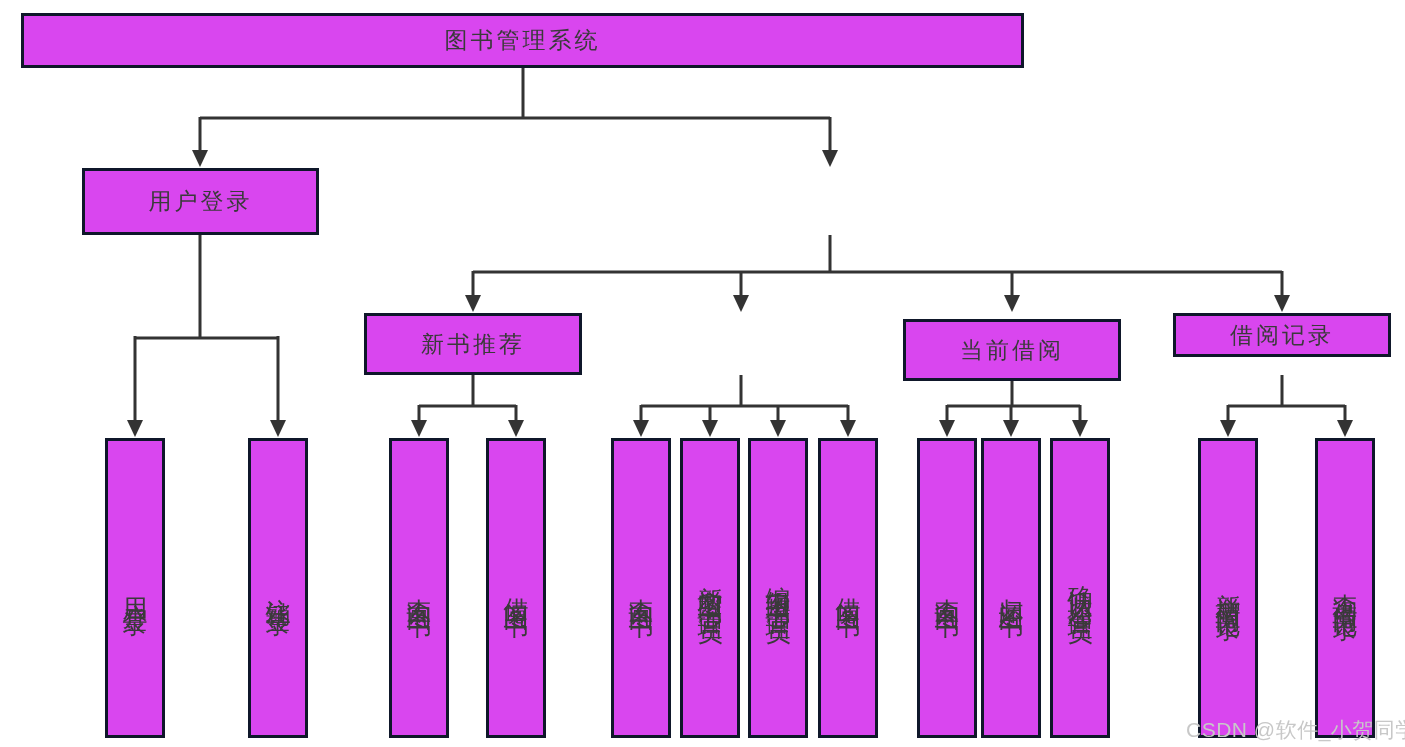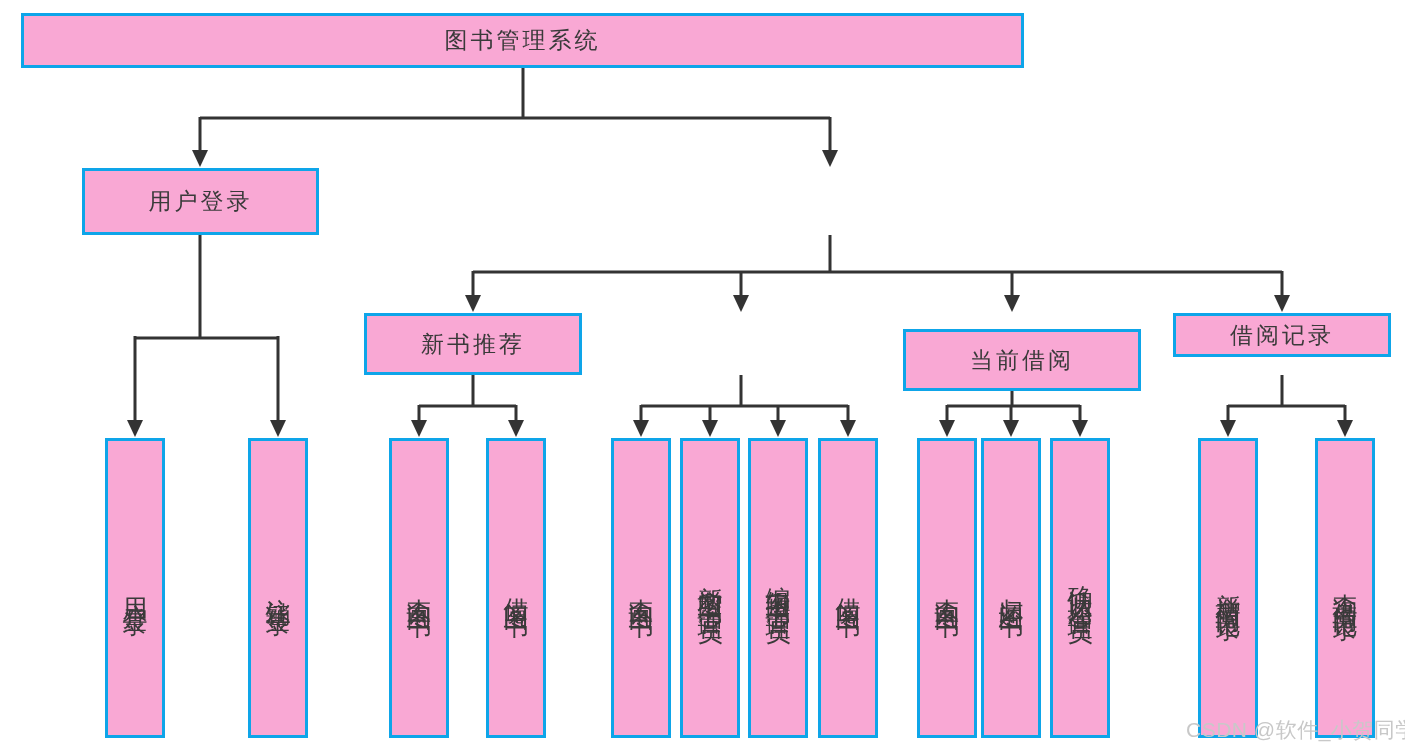--- a/index.html
+++ b/index.html
@@ -11,22 +11,22 @@
     overflow: hidden;
     font-family: "Liberation Sans", sans-serif;
   }
   .stage svg.connectors {
     position: absolute;
     left: 0; top: 0;
     width: 1405px; height: 747px;
   }
   .node {
     position: absolute;
-    background: #f9a8d4;
-    border: 3px solid #0ea5e9;
+    background: #d946ef;
+    border: 3px solid #0f172a;
     box-sizing: border-box;
     display: flex;
     align-items: center;
     justify-content: center;
     color: #3a3a3a;
   }
   .h-node {
     font-size: 23px;
     letter-spacing: 3px;
     white-space: nowrap;
@@ -83,21 +83,21 @@
       <polygon points="1220,420 1236,420 1228,437"></polygon>
       <polygon points="1337,420 1353,420 1345,437"></polygon>
     </g>
   </svg>
 
   <div class="node h-node" style="left:21px; top:13px; width:1003px; height:55px;">图书管理系统</div>
 
   <div class="node h-node" style="left:82px; top:168px; width:237px; height:67px;">用户登录</div>
 
   <div class="node h-node" style="left:364px; top:313px; width:218px; height:62px;">新书推荐</div>
-  <div class="node h-node" style="left:903px; top:329px; width:238px; height:62px;text-align:center;">当前借阅</div>
+  <div class="node h-node" style="left:903px; top:319px; width:218px; height:62px;text-align:center;">当前借阅</div>
   <div class="node h-node" style="left:1173px; top:313px; width:218px; height:44px;">借阅记录</div>
 
   <div class="node v-node" style="left:105px; top:438px; width:60px; height:300px;">用户登录</div>
   <div class="node v-node" style="left:248px; top:438px; width:60px; height:300px;">注销登录</div>
 
   <div class="node v-node" style="left:389px; top:438px; width:60px; height:300px;">查询图书</div>
   <div class="node v-node" style="left:486px; top:438px; width:60px; height:300px;">借阅图书</div>
 
   <div class="node v-node" style="left:611px; top:438px; width:60px; height:300px;">查询图书</div>
   <div class="node v-node" style="left:680px; top:438px; width:60px; height:300px;">新增图书（管理员）</div>

